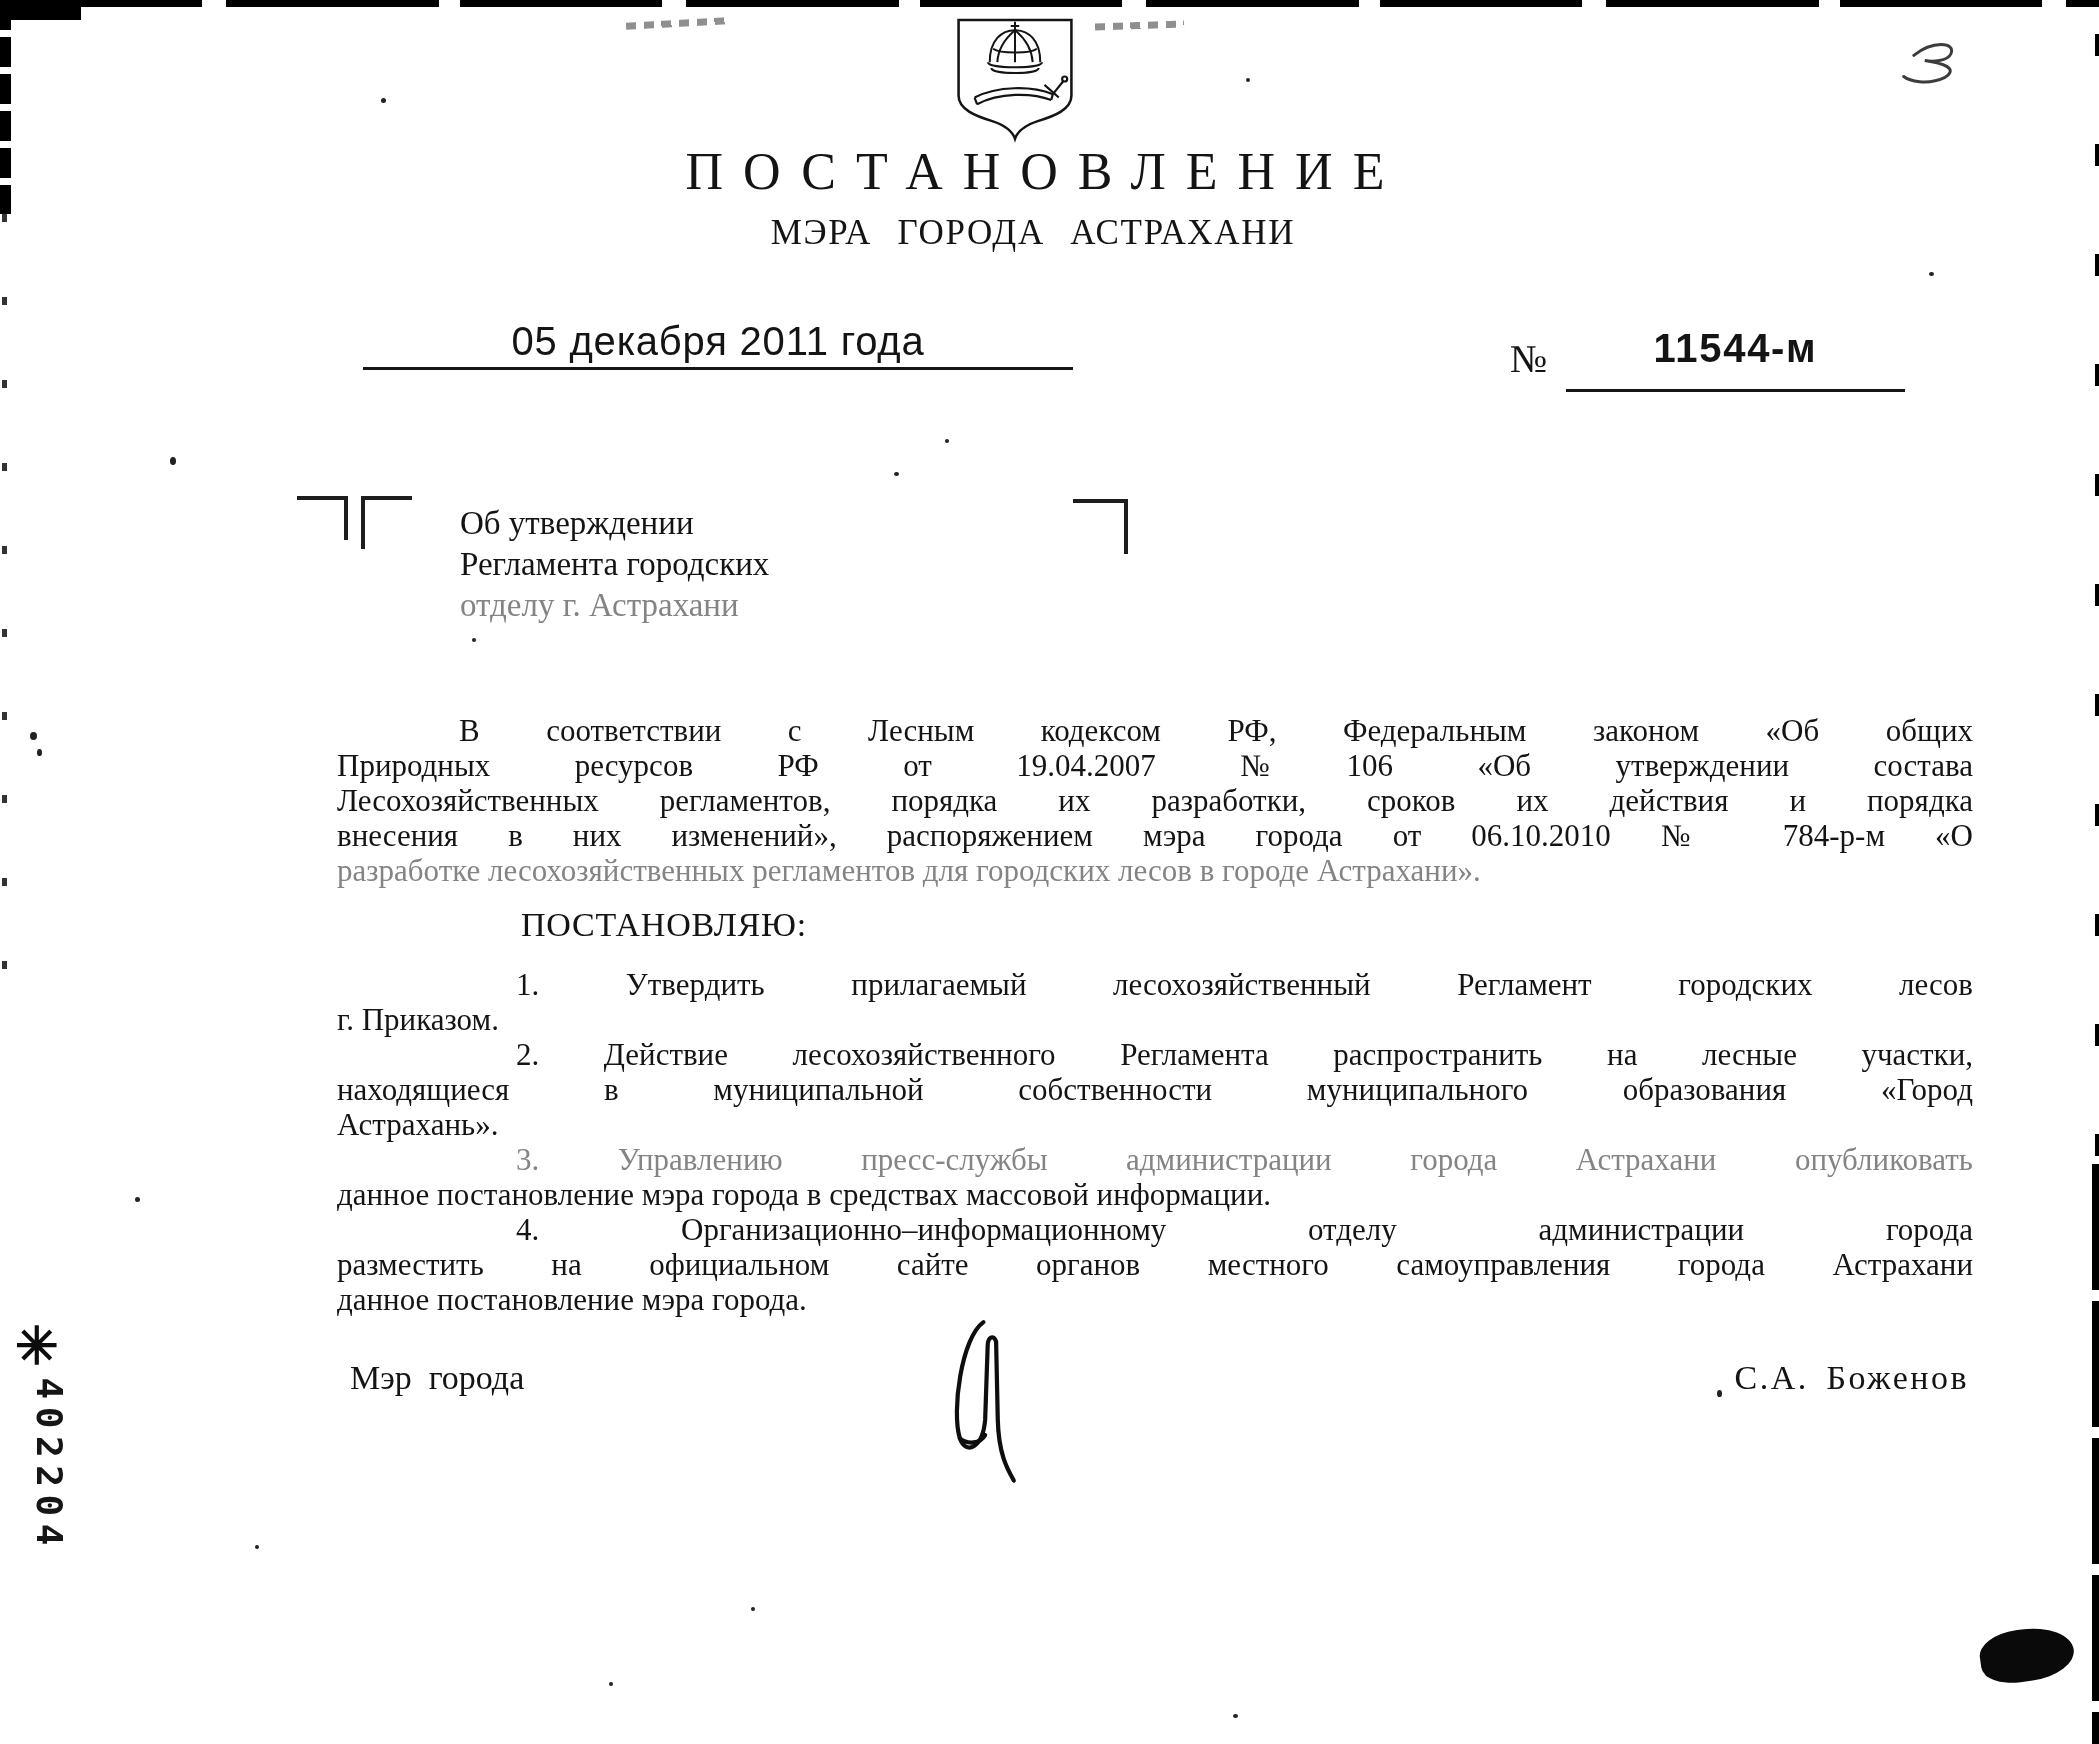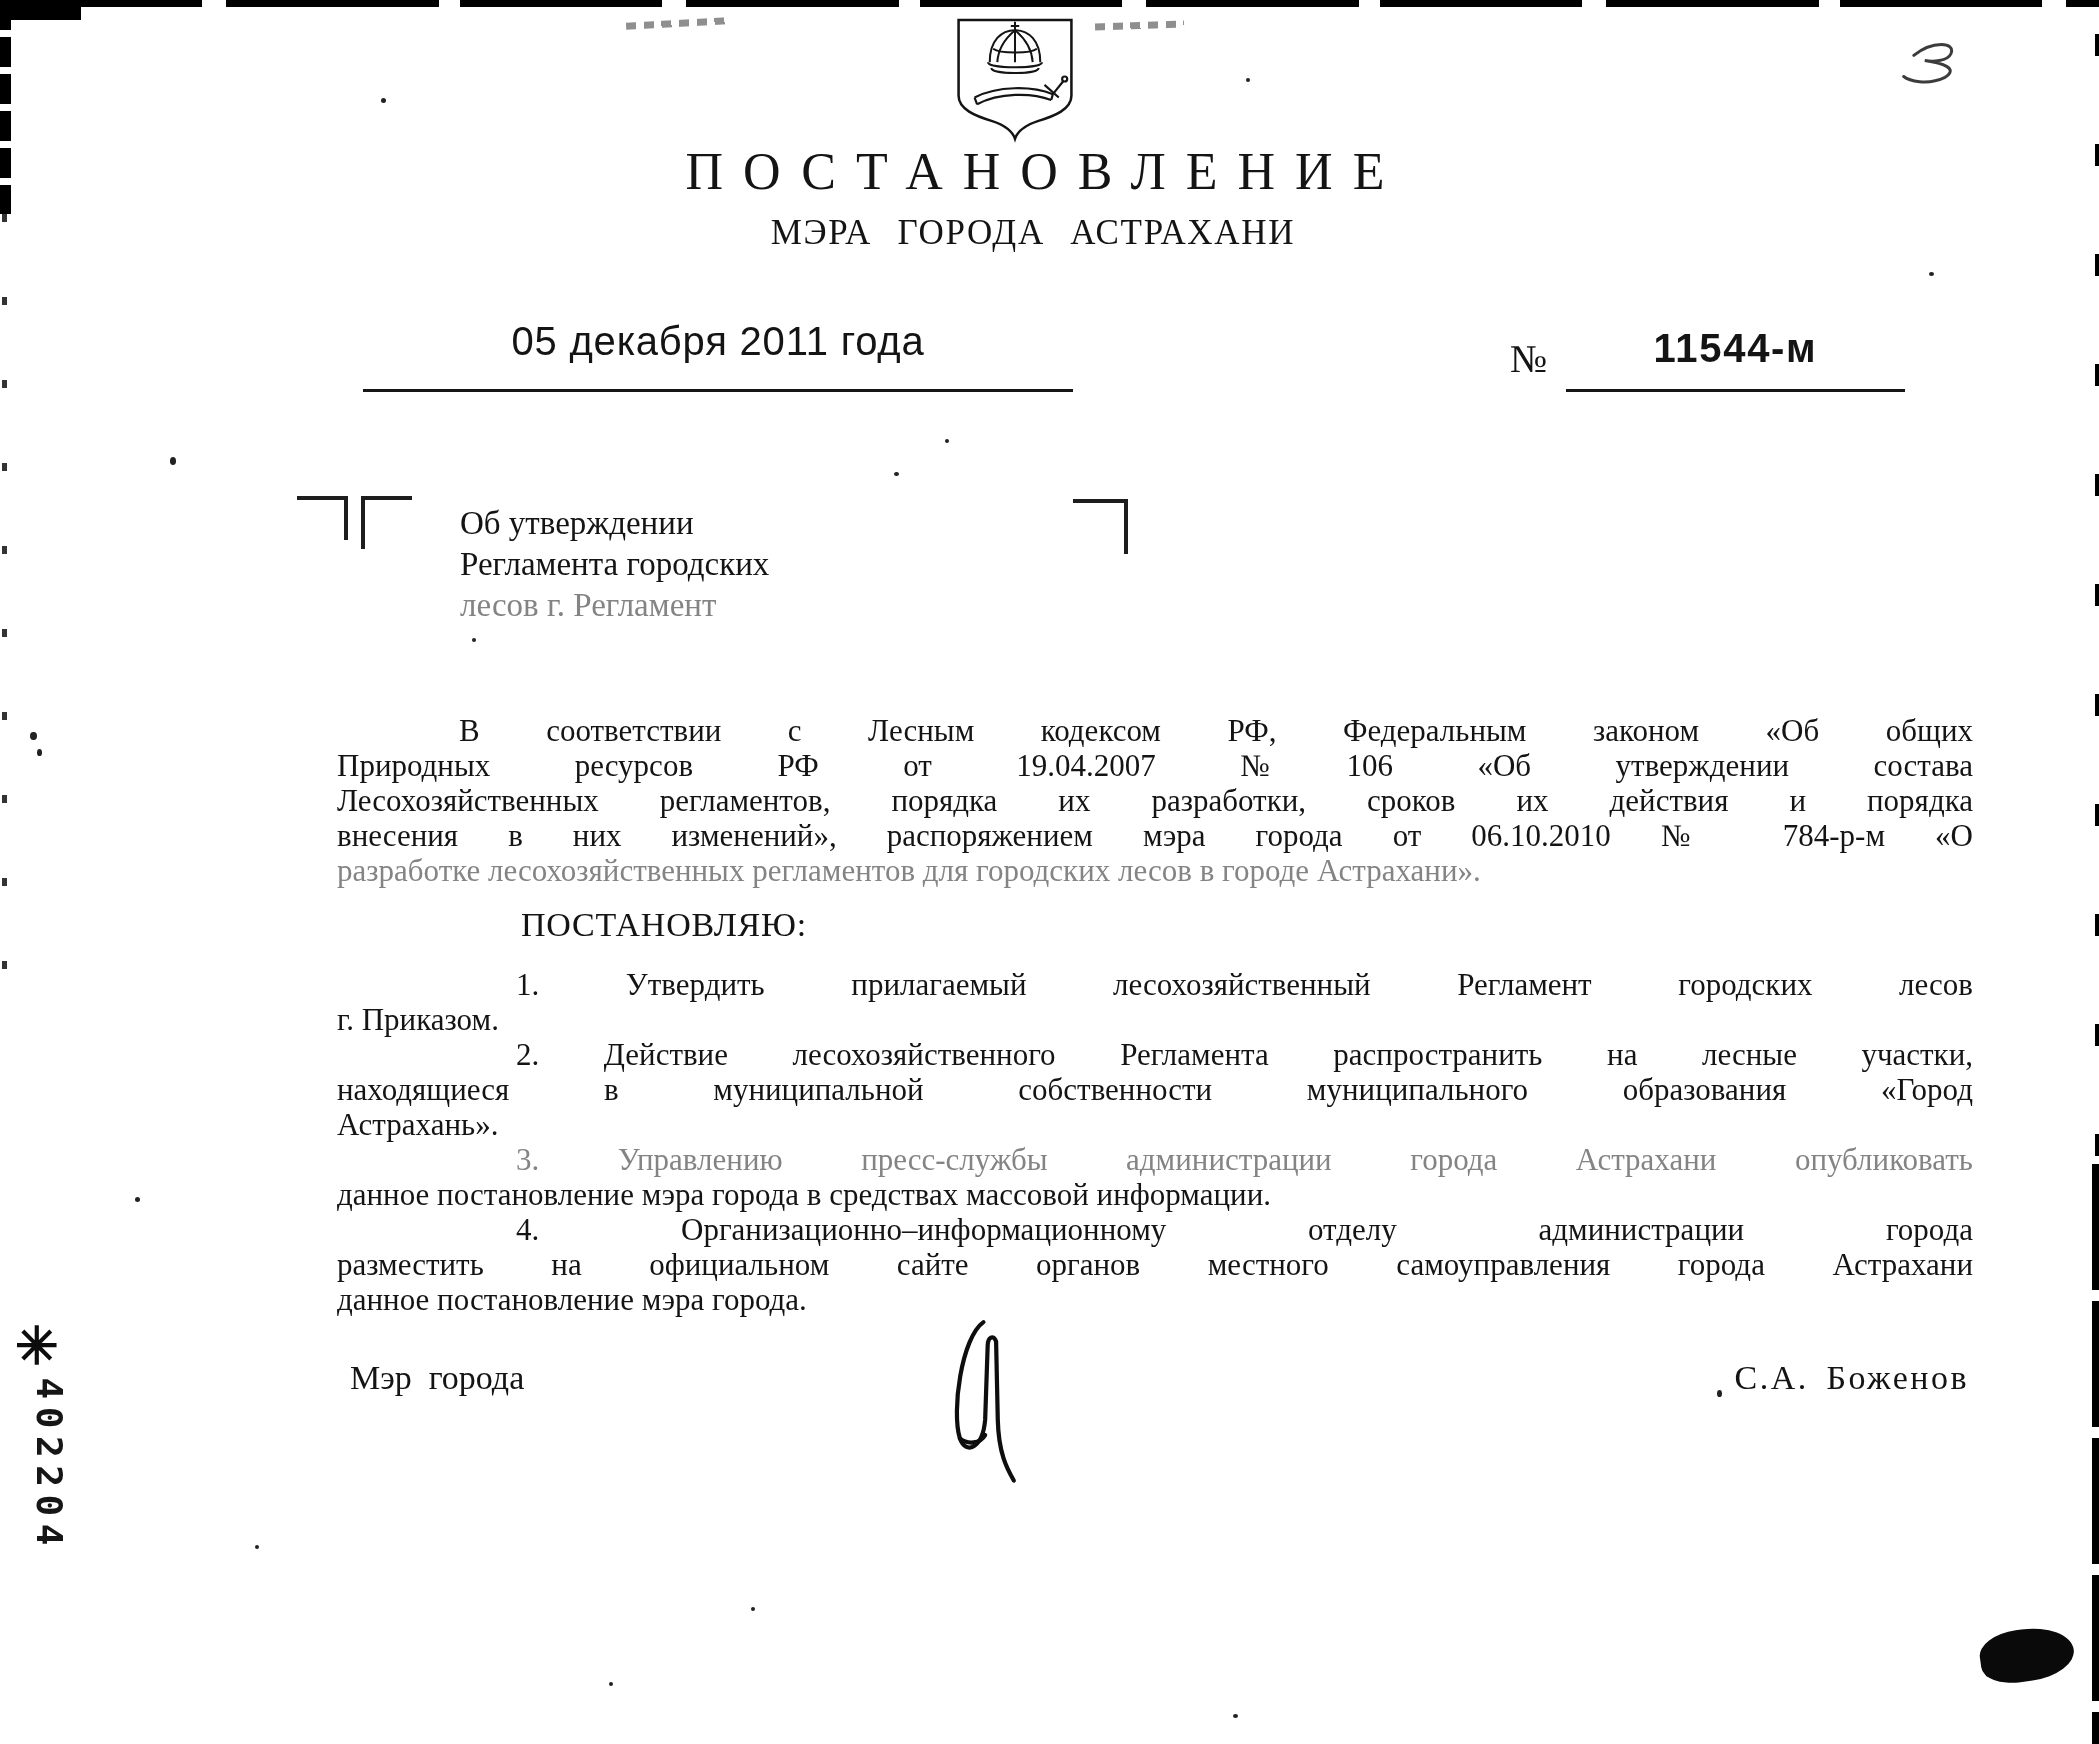--- a/index.html
+++ b/index.html
@@ -26,21 +26,21 @@
   
   .hand-mark{position:absolute;left:1902px;top:35px;}
 
   
   .title{position:absolute;left:0;top:142px;width:2066px;text-align:center;
          font-size:52px;letter-spacing:20px;font-weight:normal;margin-left:12px;}
   .subtitle{position:absolute;left:0;top:213px;width:2066px;text-align:center;
          font-size:35px;letter-spacing:1.7px;word-spacing:15px;}
 
   
-  .dateblock{position:absolute;left:363px;top:319px;width:710px;border-bottom:3.4px solid #161616;padding-bottom:25px;}
+  .dateblock{position:absolute;left:363px;top:319px;width:710px;border-bottom:3.4px solid #161616;padding-bottom:3px;}
   .date{text-align:center;font-family:"Liberation Sans",sans-serif;font-size:40px;letter-spacing:0.8px;}
   .numblock{position:absolute;left:1510px;top:326px;width:405px;}
   .numsign{position:absolute;left:0;top:10px;font-size:39px;}
   .numline{position:absolute;left:56px;top:0;width:339px;border-bottom:3.4px solid #161616;
            text-align:center;padding-bottom:18px;}
   .numval{font-family:"Liberation Sans",sans-serif;font-size:40px;font-weight:bold;letter-spacing:1.7px;}
 
   
   .mark{position:absolute;border:0 solid #1d1d1d;}
   .mark-a{left:297px;top:496px;width:47px;height:40px;border-top-width:4.2px;border-right-width:4.2px;}
@@ -136,21 +136,21 @@
     </div>
   </div>
 
   <div class="mark mark-a"></div>
   <div class="mark mark-b"></div>
   <div class="mark mark-c"></div>
 
   <div class="subject">
       <div class="tline">Об утверждении</div>
       <div class="tline">Регламента городских</div>
-      <div class="tline faded">лесов г. Регламент</div>
+      <div class="tline faded">отделу г. Астрахани</div>
     </div>
 
   <div class="content">
     <div class="paragraph">
         <div class="tline ind1">В соответствии с Лесным кодексом РФ, Федеральным законом «Об общих</div>
         <div class="tline">Природных ресурсов РФ от 19.04.2007 №106 «Об утверждении состава</div>
         <div class="tline">Лесохозяйственных регламентов, порядка их разработки, сроков их действия и порядка</div>
         <div class="tline">внесения в них изменений», распоряжением мэра города от 06.10.2010 № 784-р-м «О</div>
         <div class="tline faded end">разработке лесохозяйственных регламентов для городских лесов в городе Астрахани».</div>
       </div>

